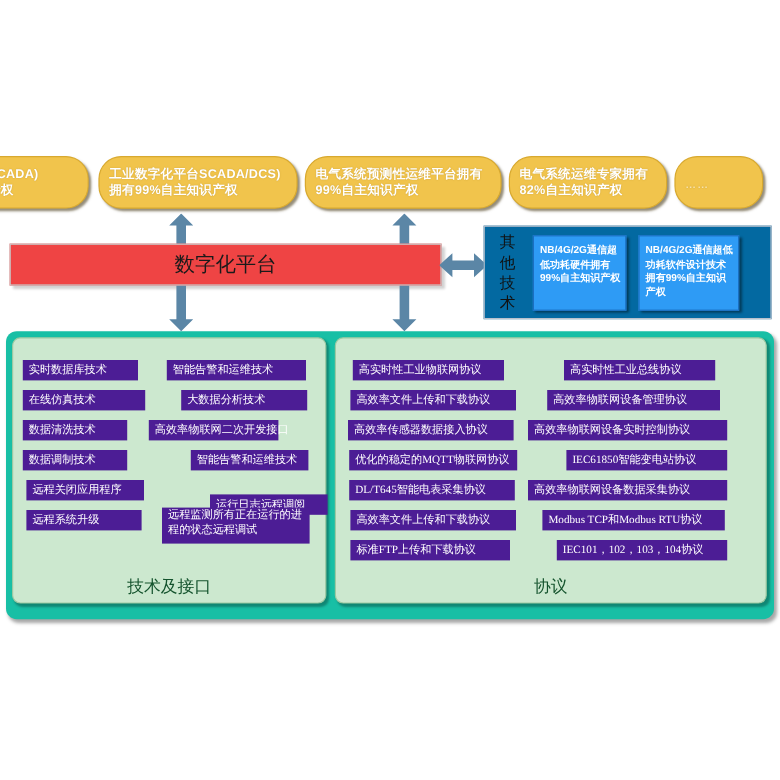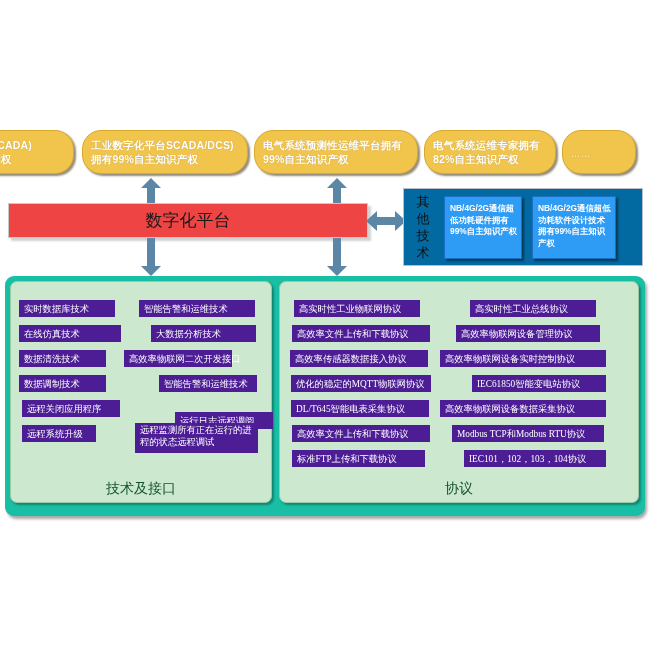--- a/index.html
+++ b/index.html
@@ -168,21 +168,21 @@
   </div>
 
   <div class="teal">
 
     <div class="panel p-left">
       <div class="ibox" style="left:8px;top:18px;width:96px;height:17px;">实时数据库技术</div>
       <div class="ibox" style="left:8px;top:43px;width:102px;height:17px;">在线仿真技术</div>
       <div class="ibox" style="left:8px;top:68px;width:87px;height:17px;">数据清洗技术</div>
       <div class="ibox" style="left:8px;top:93px;width:87px;height:17px;">数据调制技术</div>
       <div class="ibox" style="left:11px;top:118px;width:98px;height:17px;">远程关闭应用程序</div>
-      <div class="ibox" style="left:11px;top:143px;width:74px;height:17px;">远程系统升级</div>
+      <div class="ibox" style="left:11px;top:143px;width:96px;height:17px;">远程系统升级</div>
 
       <div class="ibox" style="left:128px;top:18px;width:116px;height:17px;">智能告警和运维技术</div>
       <div class="ibox" style="left:140px;top:43px;width:105px;height:17px;">大数据分析技术</div>
       <div class="ibox" style="left:113px;top:68px;width:108px;height:17px;">高效率物联网二次开发接口</div>
       <div class="ibox" style="left:148px;top:93px;width:98px;height:17px;">智能告警和运维技术</div>
       <div class="ibox" style="left:164px;top:118px;width:98px;height:17px;margin-top:12px;">运行日志远程调阅</div>
       <div class="ibox wrap" style="left:124px;top:141px;width:123px;height:30px;">远程监测所有正在运行的进程的状态远程调试</div>
 
       <div class="p-title">技术及接口</div>
     </div>

